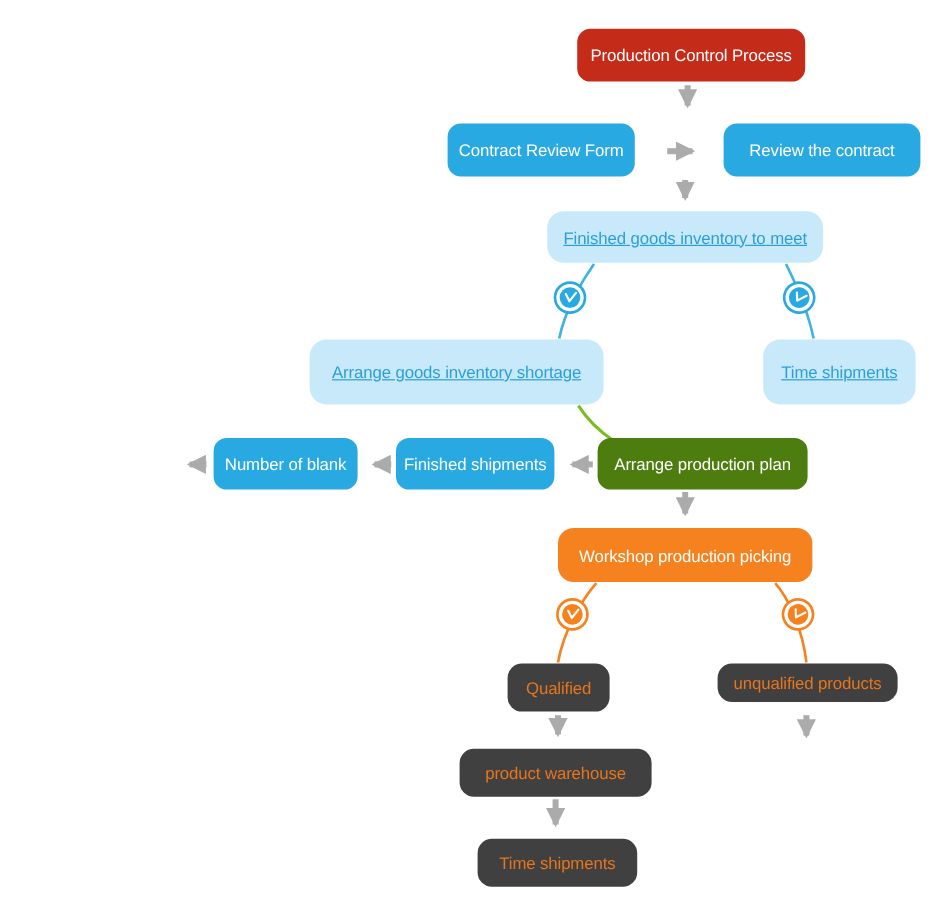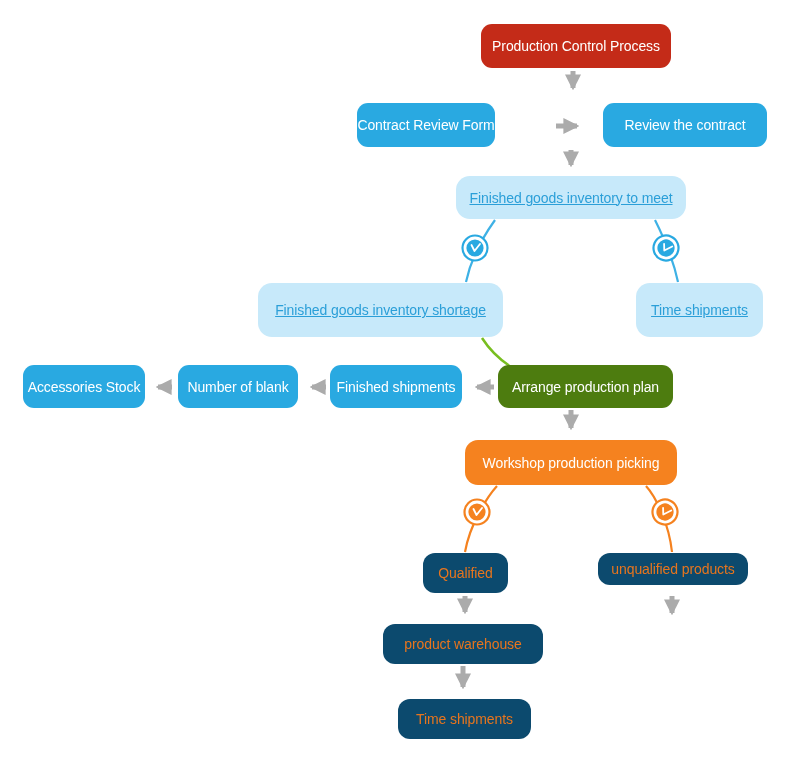--- a/index.html
+++ b/index.html
@@ -18,21 +18,21 @@
     text-align:center; white-space:nowrap;
     font-size:14px; letter-spacing:-0.1px;
     border-radius:11px;
     box-sizing:border-box; padding:0 4px;
   }
   .node.red        { background:#C42B18; color:#ffffff; }
   .node.blue       { background:#29A9E1; color:#ffffff; }
   .node.lightblue  { background:#C7E9FA; color:#2B9FD8; border-radius:14px;text-decoration:underline; }
   .node.green      { background:#4d7c0f; color:#ffffff; }
   .node.orange     { background:#F5821F; color:#ffffff; border-radius:13px; }
-  .node.lightorange{ background:#0c4a6e; color:#E8751D; border-radius:12px; }
+  .node.lightorange{ background:#404040; color:#E8751D; border-radius:12px; }
 </style>
 </head>
 <body>
 
 <div id="canvas">
 
   <svg id="wires" width="790" height="768" viewBox="0 0 790 768">
     <defs>
       <marker id="ah" viewBox="0 0 10 10" refX="8.5" refY="5" markerWidth="3.2" markerHeight="3.2" orient="auto">
         <path d="M0,0 L10,5 L0,10 z" fill="#ABABAB"></path>
@@ -81,31 +81,30 @@
     </g>
     <g transform="rotate(25 665 512)">
       <circle cx="665" cy="512" r="12.5" fill="#ffffff" stroke="#F5821F" stroke-width="2.2"></circle>
       <circle cx="665" cy="512" r="8.6" fill="#F5821F"></circle>
       <polyline points="661.5,509 664.5,515 670,508" fill="none" stroke="#ffffff" stroke-width="1.8" stroke-linecap="round" stroke-linejoin="round"></polyline>
     </g>
   </svg>
 
   <div class="node red" style="left:481px;top:24px;width:190px;height:44px">Production Control Process</div>
 
-  <div class="node blue" style="left:357px;top:103px;width:138px;height:44px">Contract Review Form</div>
+  <div class="node blue" style="left:373px;top:103px;width:156px;height:44px">Contract Review Form</div>
 
   <div class="node blue" style="left:603px;top:103px;width:164px;height:44px">Review the contract</div>
 
   <div class="node lightblue" style="left:456px;top:176px;width:230px;height:43px">Finished goods inventory to meet</div>
 
-  <div class="node lightblue" style="left:258px;top:283px;width:245px;height:54px">Finished goods inventory shortage</div>
+  <div class="node lightblue" style="left:258px;top:283px;width:245px;height:54px">Arrange goods inventory shortage</div>
 
   <div class="node lightblue" style="left:636px;top:283px;width:127px;height:54px">Time shipments</div>
 
-  <div class="node blue" style="left:23px;top:365px;width:122px;height:43px">Accessories Stock</div>
 
   <div class="node blue" style="left:178px;top:365px;width:120px;height:43px">Number of blank</div>
 
   <div class="node blue" style="left:330px;top:365px;width:132px;height:43px">Finished shipments</div>
 
   <div class="node green" style="left:498px;top:365px;width:175px;height:43px">Arrange production plan</div>
 
   <div class="node orange" style="left:465px;top:440px;width:212px;height:45px">Workshop production picking</div>
 
   <div class="node lightorange" style="left:423px;top:553px;width:85px;height:40px">Qualified</div>

